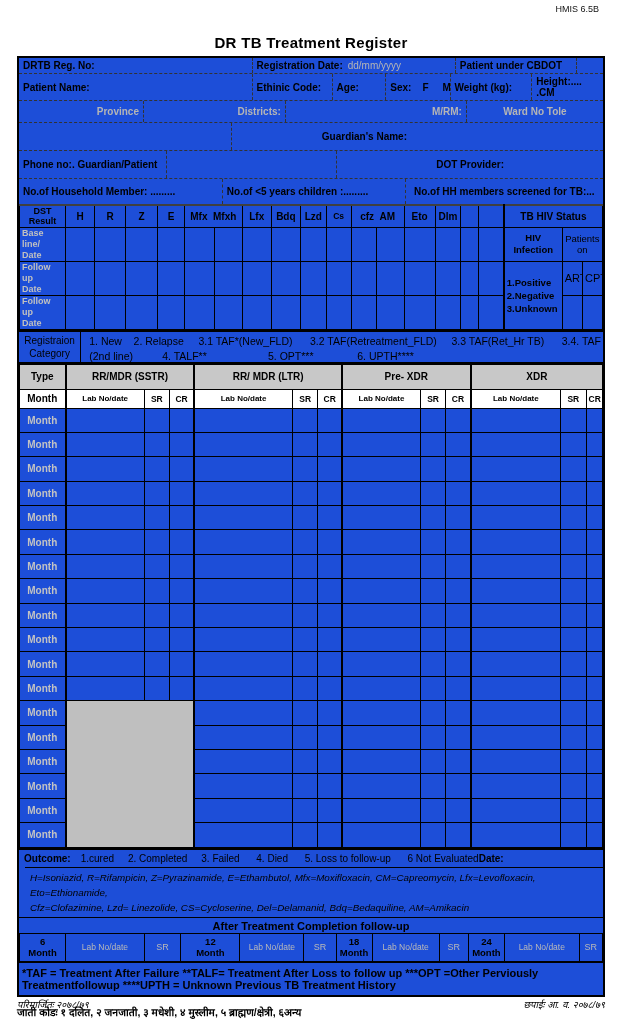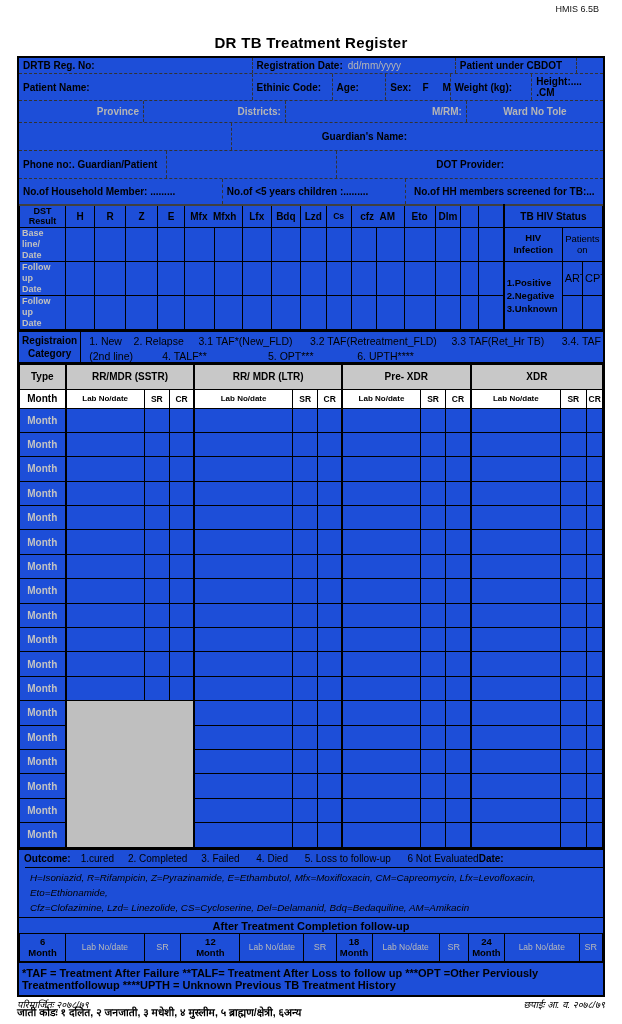--- a/index.html
+++ b/index.html
@@ -33,21 +33,21 @@
   .dst .rowlab { color:#c0c0c0; font-size:9px; font-weight:bold; line-height:11px; }
   .dst .hiv-block { border-left:2px solid #000; }
   .dst .hiv-title { font-size:10px; }
   .dst .hiv-inf { font-size:9.5px; font-weight:bold; text-align:center; line-height:12px; }
   .dst .patients-on { font-size:9.5px; font-weight:normal; text-align:center; }
   .dst .hiv-opts { font-size:9.5px; font-weight:bold; text-align:left; line-height:13px; vertical-align:middle; }
   .dst .artcpt { font-size:11px; text-align:center; font-weight:normal; }
 
   
   .regrow { display:flex; border-bottom:2px solid #000; border-top:2px solid #000; }
-  .reg-label { width:13.5%; border-right:1.5px solid #000; font-size:10px; font-weight:bold;
+  .reg-label { width:13.5%; border-right:1.5px solid #000; font-size:10px; font-weight:normal;
                text-align:center; display:flex; align-items:center; justify-content:center; line-height:13px; }
   .reg-text { flex:1; padding:2px 2px 2px 8px; font-size:10.5px; line-height:15px; }
 
   
   .monthly th { font-weight:bold; }
   .monthly .typerow th { background:#c8c8c8; font-size:10px; height:25px; }
   .monthly .hdr2 th { font-size:8px; height:19px; }
   .monthly .hdr2 .srcr { font-size:8.5px; }
   .monthly td { height:24.4px; }
   .month-cell { color:#c3c3c3; font-size:10px; font-weight:bold; text-align:center; }

